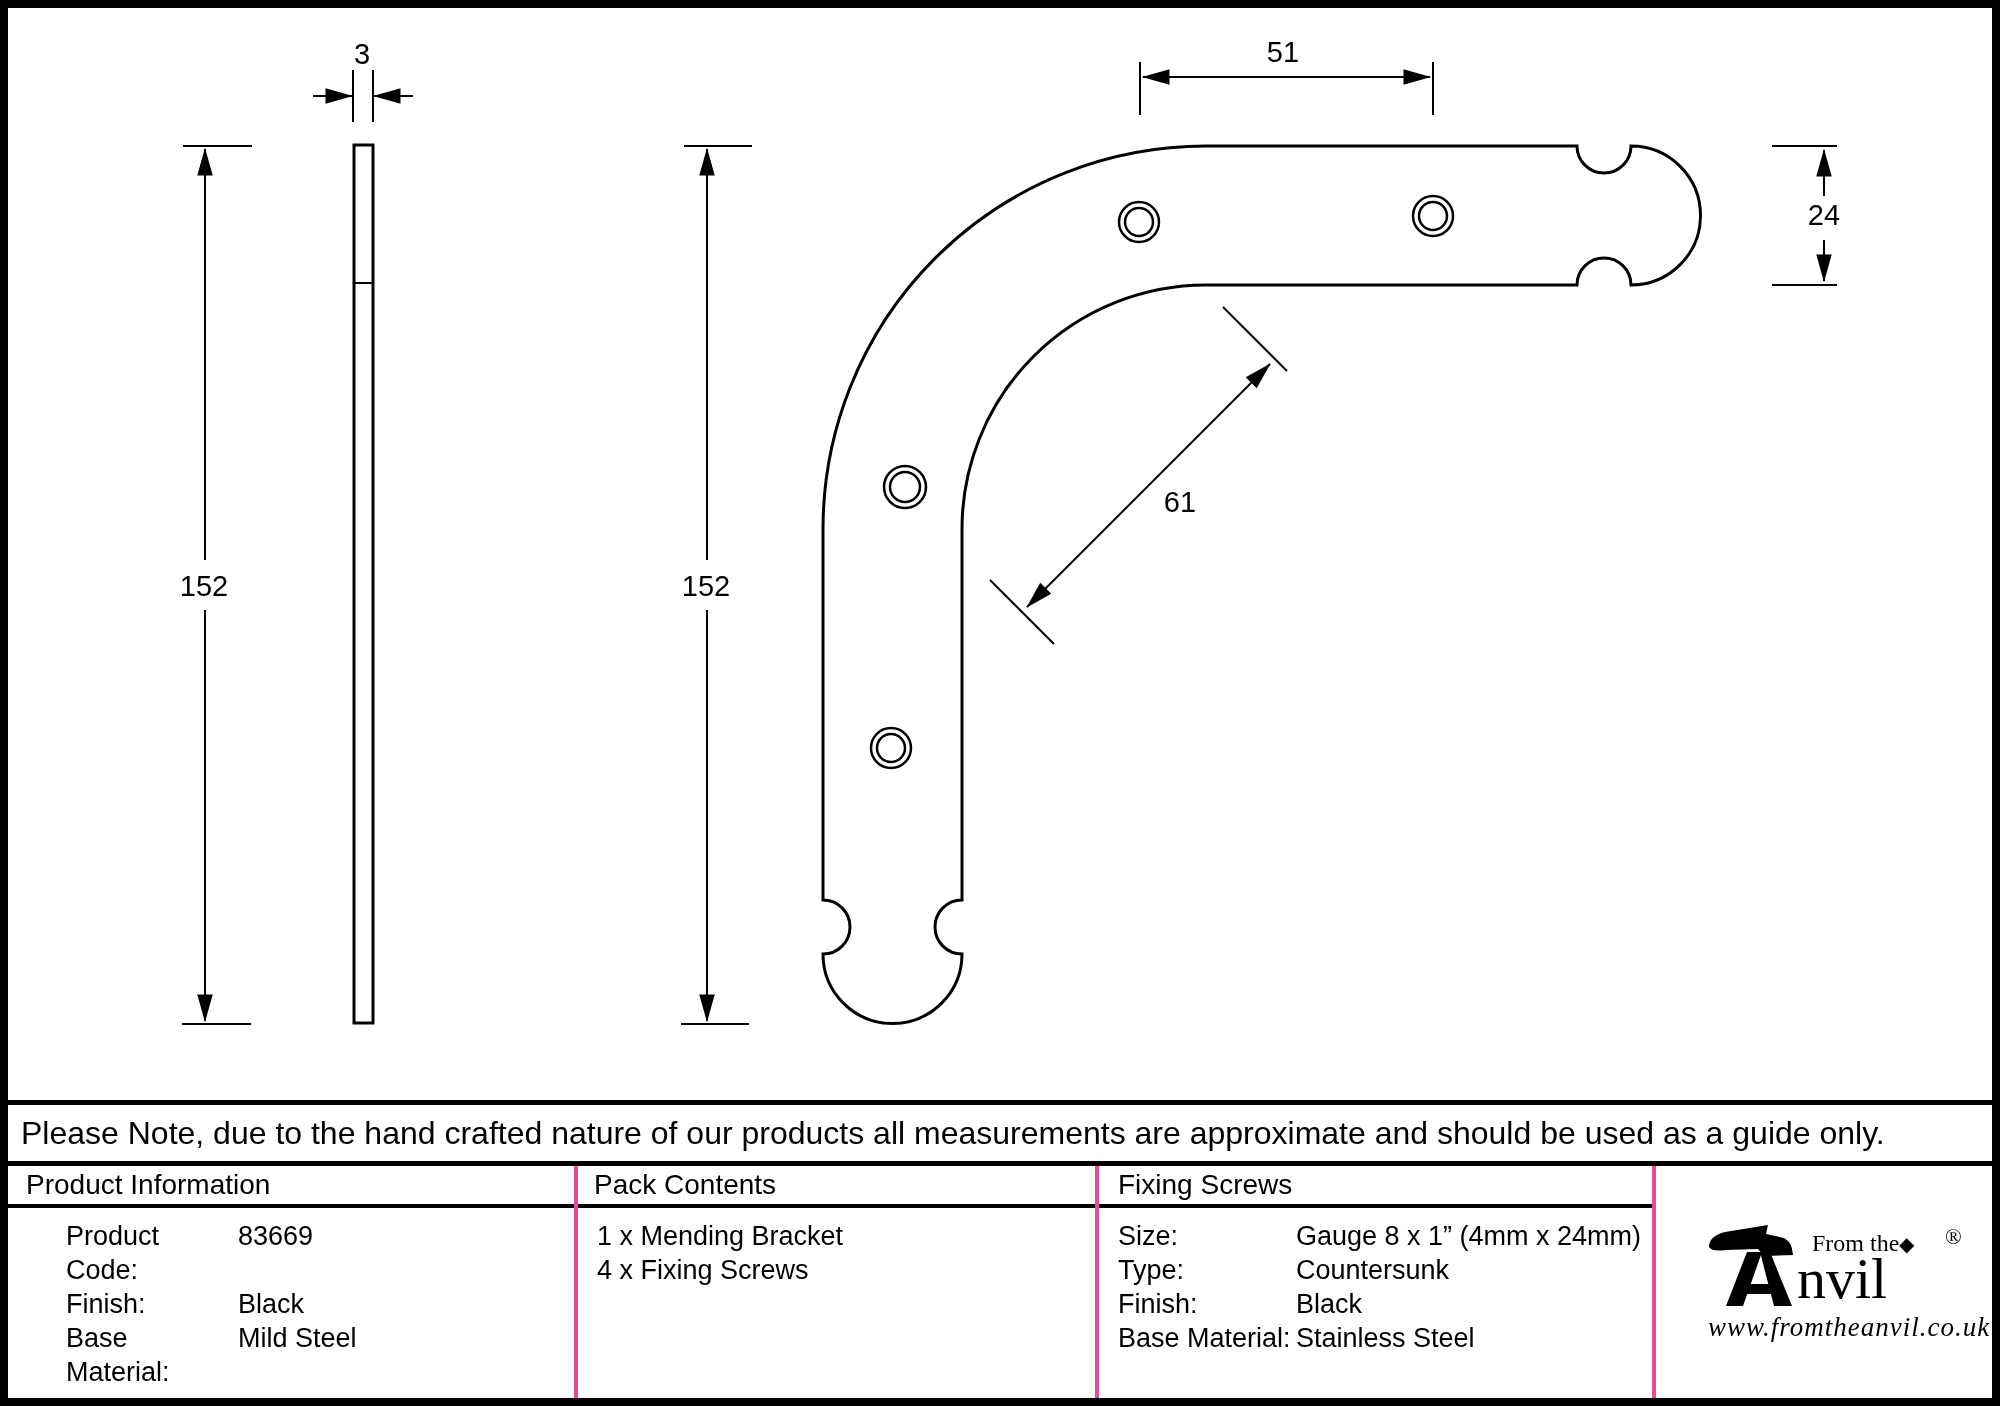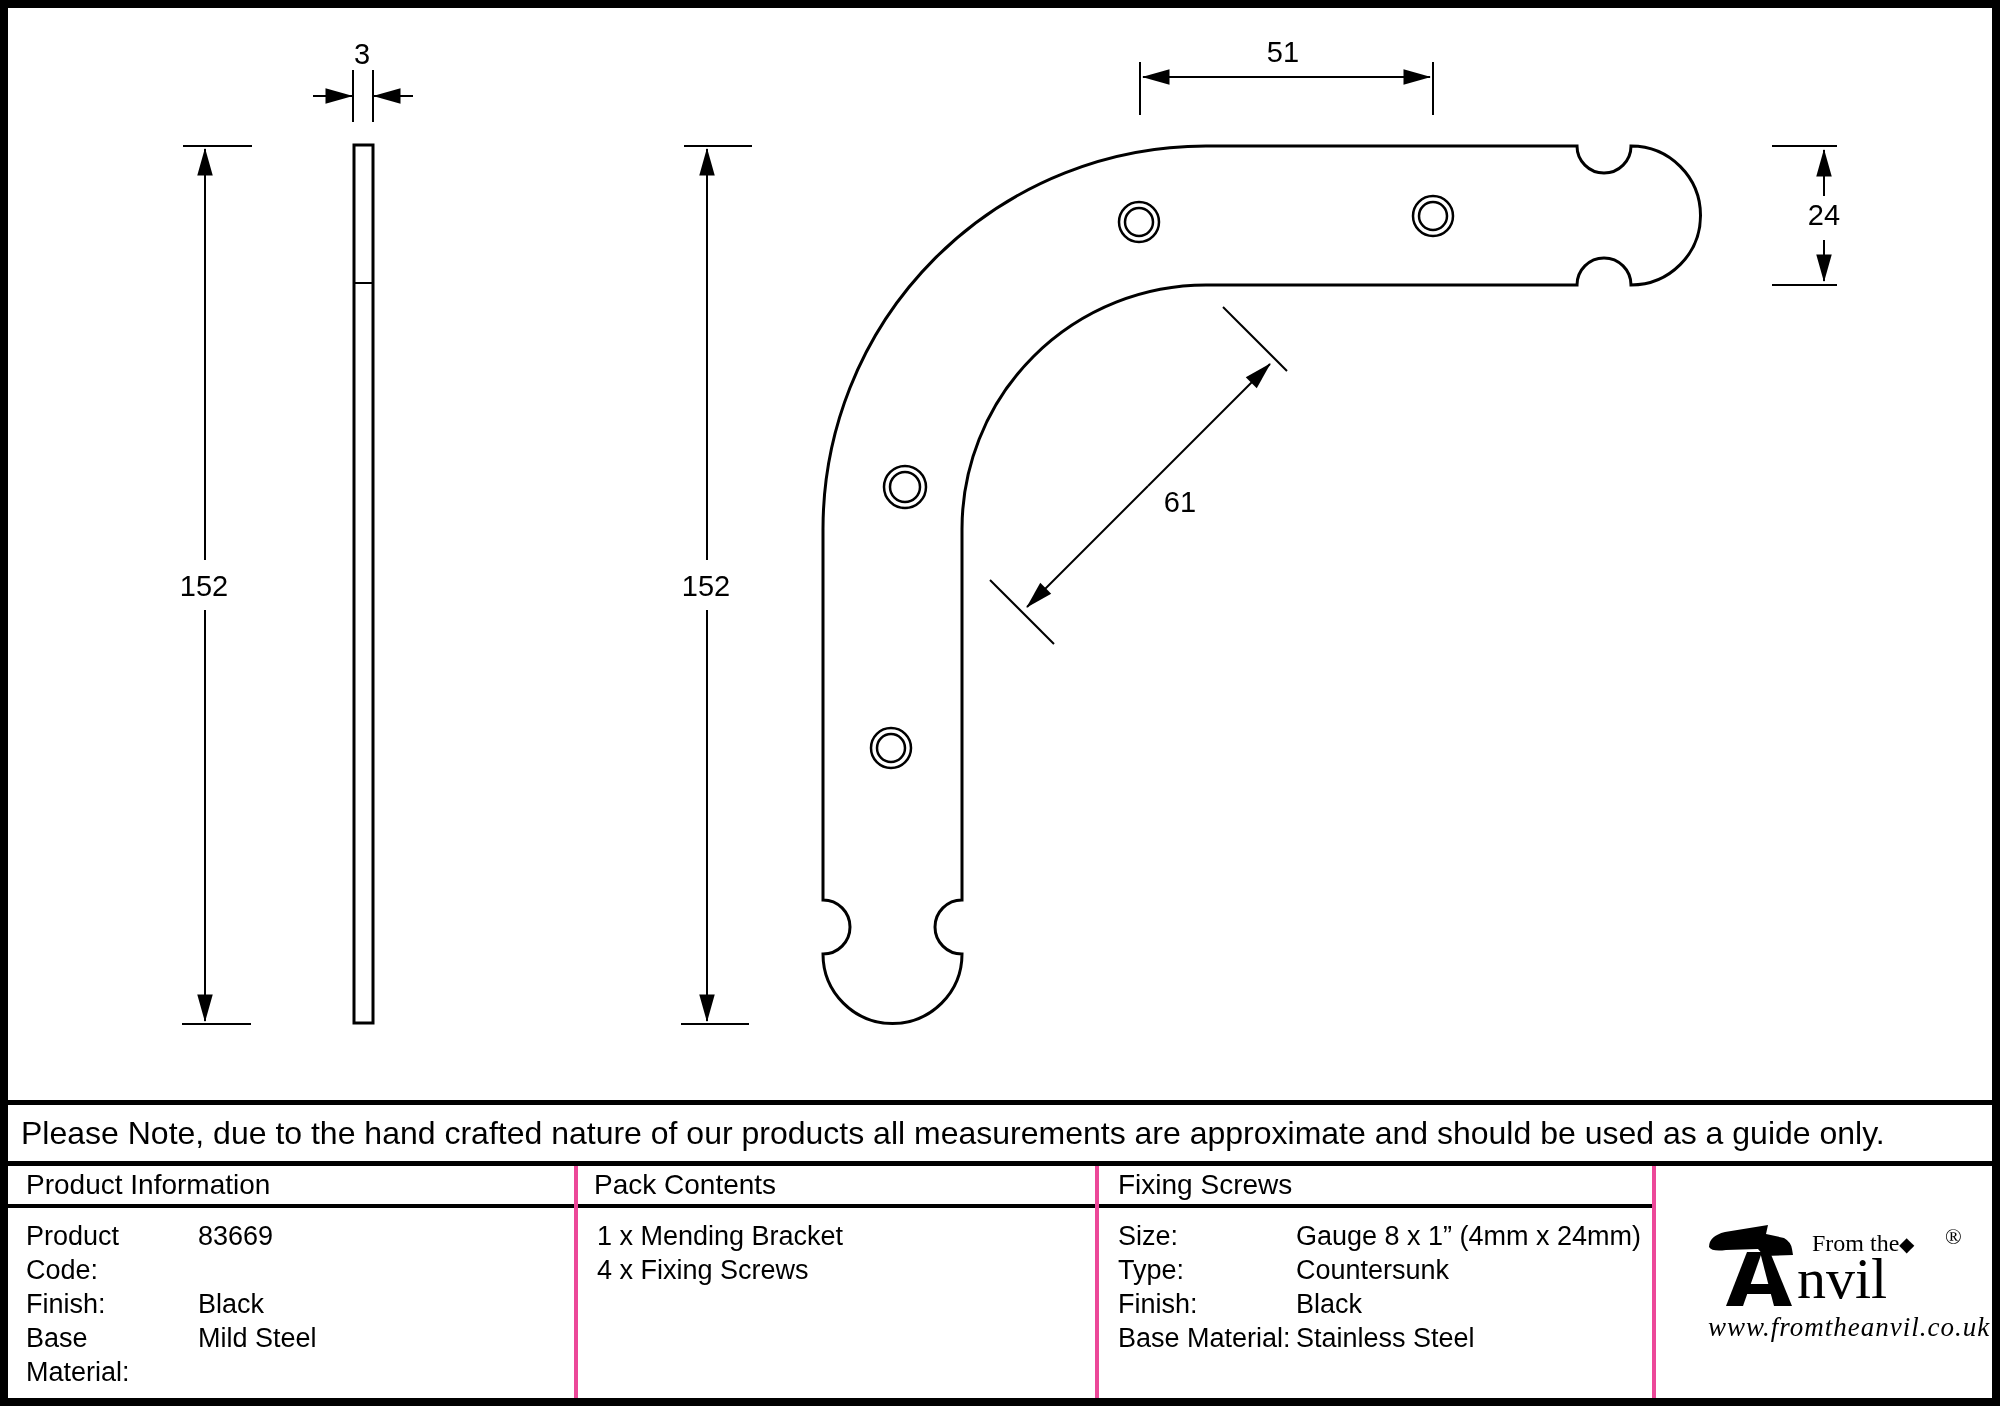--- a/index.html
+++ b/index.html
@@ -41,21 +41,21 @@
     display:flex;align-items:center;font-size:28px;
   }
   .col-product .hdr{padding-left:26px;}
   .col-pack .hdr{padding-left:16px;}
   .col-fix .hdr{padding-left:19px;}
   .cell-body{padding-top:11px;font-size:27px;line-height:34px;}
   .col-product .cell-body{padding-left:26px;}
   .col-pack .cell-body{padding-left:19px;}
   .col-fix .cell-body{padding-left:19px;}
   .kv{display:flex;}
-  .col-product .kv .k{width:172px;flex:none;}
+  .col-product .kv .k{width:172px;flex:none;margin-left:40px;}
   .col-fix .kv .k{width:178px;flex:none;}
   .pack-item{margin-bottom:0;}
 
   .logo-wrap{position:absolute;left:0;top:0;width:100%;height:100%;}
   .logo-fromthe{
     position:absolute;left:156px;top:64px;
     font-family:"Liberation Serif", serif;font-size:24px;
   }
   .logo-anvilword{
     position:absolute;left:141px;top:78px;

